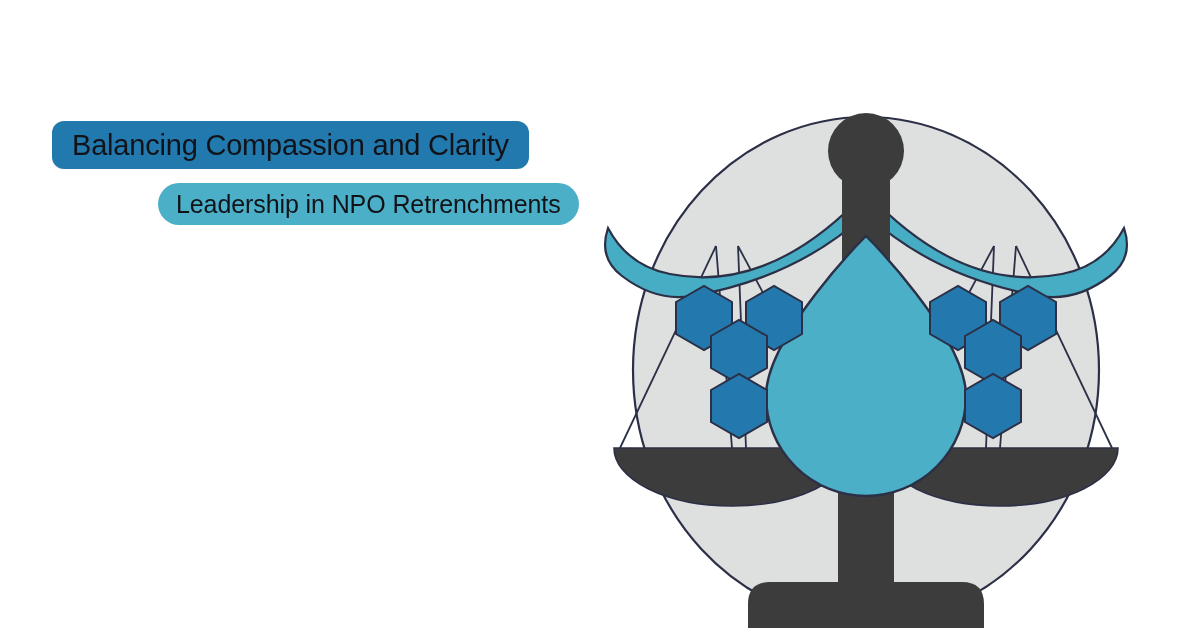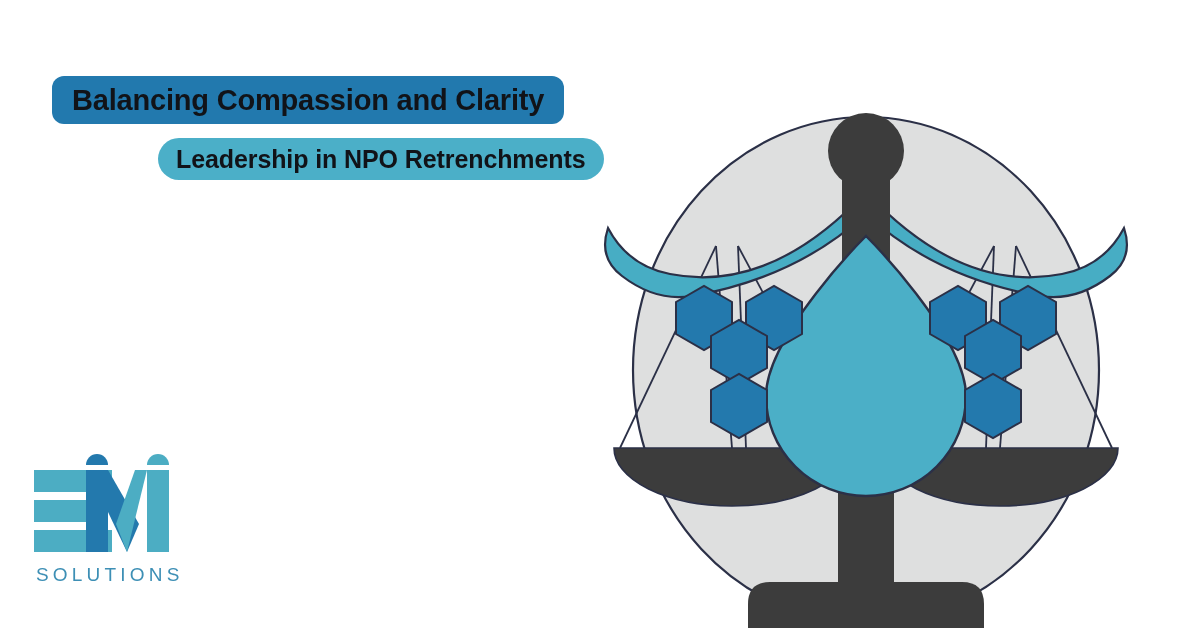--- a/index.html
+++ b/index.html
@@ -22,23 +22,24 @@
   .title-block {
     position: absolute;
     left: 0;
     top: 0;
     width: 680px;
   }
   .title-bar {
     display: inline-block;
     border-radius: 12px;
     color: #111318;
-    font-weight: bold;
+    font-weight: normal;
     white-space: nowrap;
     box-sizing: border-box;
+    margin-top: 45px;
   }
   .title-bar-primary {
     position: absolute;
     left: 52px;
     top: 76px;
     height: 48px;
     line-height: 48px;
     padding: 0 20px;
     font-size: 29px;
     letter-spacing: -0.2px;
@@ -93,40 +94,20 @@
 </head>
 <body>
 
 <div class="canvas">
 
   <div class="title-block">
     <div class="title-bar title-bar-primary" id="bar-primary" style="background: rgb(34, 121, 174); color: rgb(17, 19, 24);">Balancing Compassion and Clarity</div>
     <div class="title-bar title-bar-secondary" id="bar-secondary" style="background: rgb(75, 175, 200); color: rgb(17, 19, 24);">Leadership in NPO Retrenchments</div>
   </div>
 
-  <div class="logo">
-    <div class="logo-mark">
-      <svg viewBox="0 0 160 105" width="160" height="105" xmlns="http://www.w3.org/2000/svg">
-
-        <rect x="0" y="18" width="78" height="22" fill="#4CADC3"></rect>
-        <rect x="0" y="48" width="68" height="22" fill="#4CADC3"></rect>
-        <rect x="0" y="78" width="78" height="22" fill="#4CADC3"></rect>
-
-        <path d="M52 13 a11 11 0 0 1 22 0 z" fill="#2379AD"></path>
-        <path d="M52 18 h22 v82 h-22 z" fill="#2379AD"></path>
-
-        <path d="M113 13 a11 11 0 0 1 22 0 z" fill="#4CADC3"></path>
-        <path d="M113 18 h22 v82 h-22 z" fill="#4CADC3"></path>
-
-        <path d="M74 18 L105 72 L93 100 L74 60 z" fill="#2379AD"></path>
-        <path d="M113 18 L93 100 L82 72 L101 18 z" fill="#4CADC3"></path>
-      </svg>
-    </div>
-    <div class="logo-wordmark" style="color: rgb(61, 143, 181);">SOLUTIONS</div>
-  </div>
 
   <div class="scale-art">
     <svg viewBox="0 0 540 520" width="540" height="520" xmlns="http://www.w3.org/2000/svg">
 
       <ellipse cx="270" cy="262" rx="233" ry="253" fill="#DEDFDF" stroke="#2B3047" stroke-width="2.2"></ellipse>
 
       <path d="M152 496 q0 -22 22 -22 h192 q22 0 22 22 v24 h-236 z" fill="#3C3C3C"></path>
 
       <path d="M242 160 h56 v336 h-56 z" fill="#3C3C3C"></path>
 

